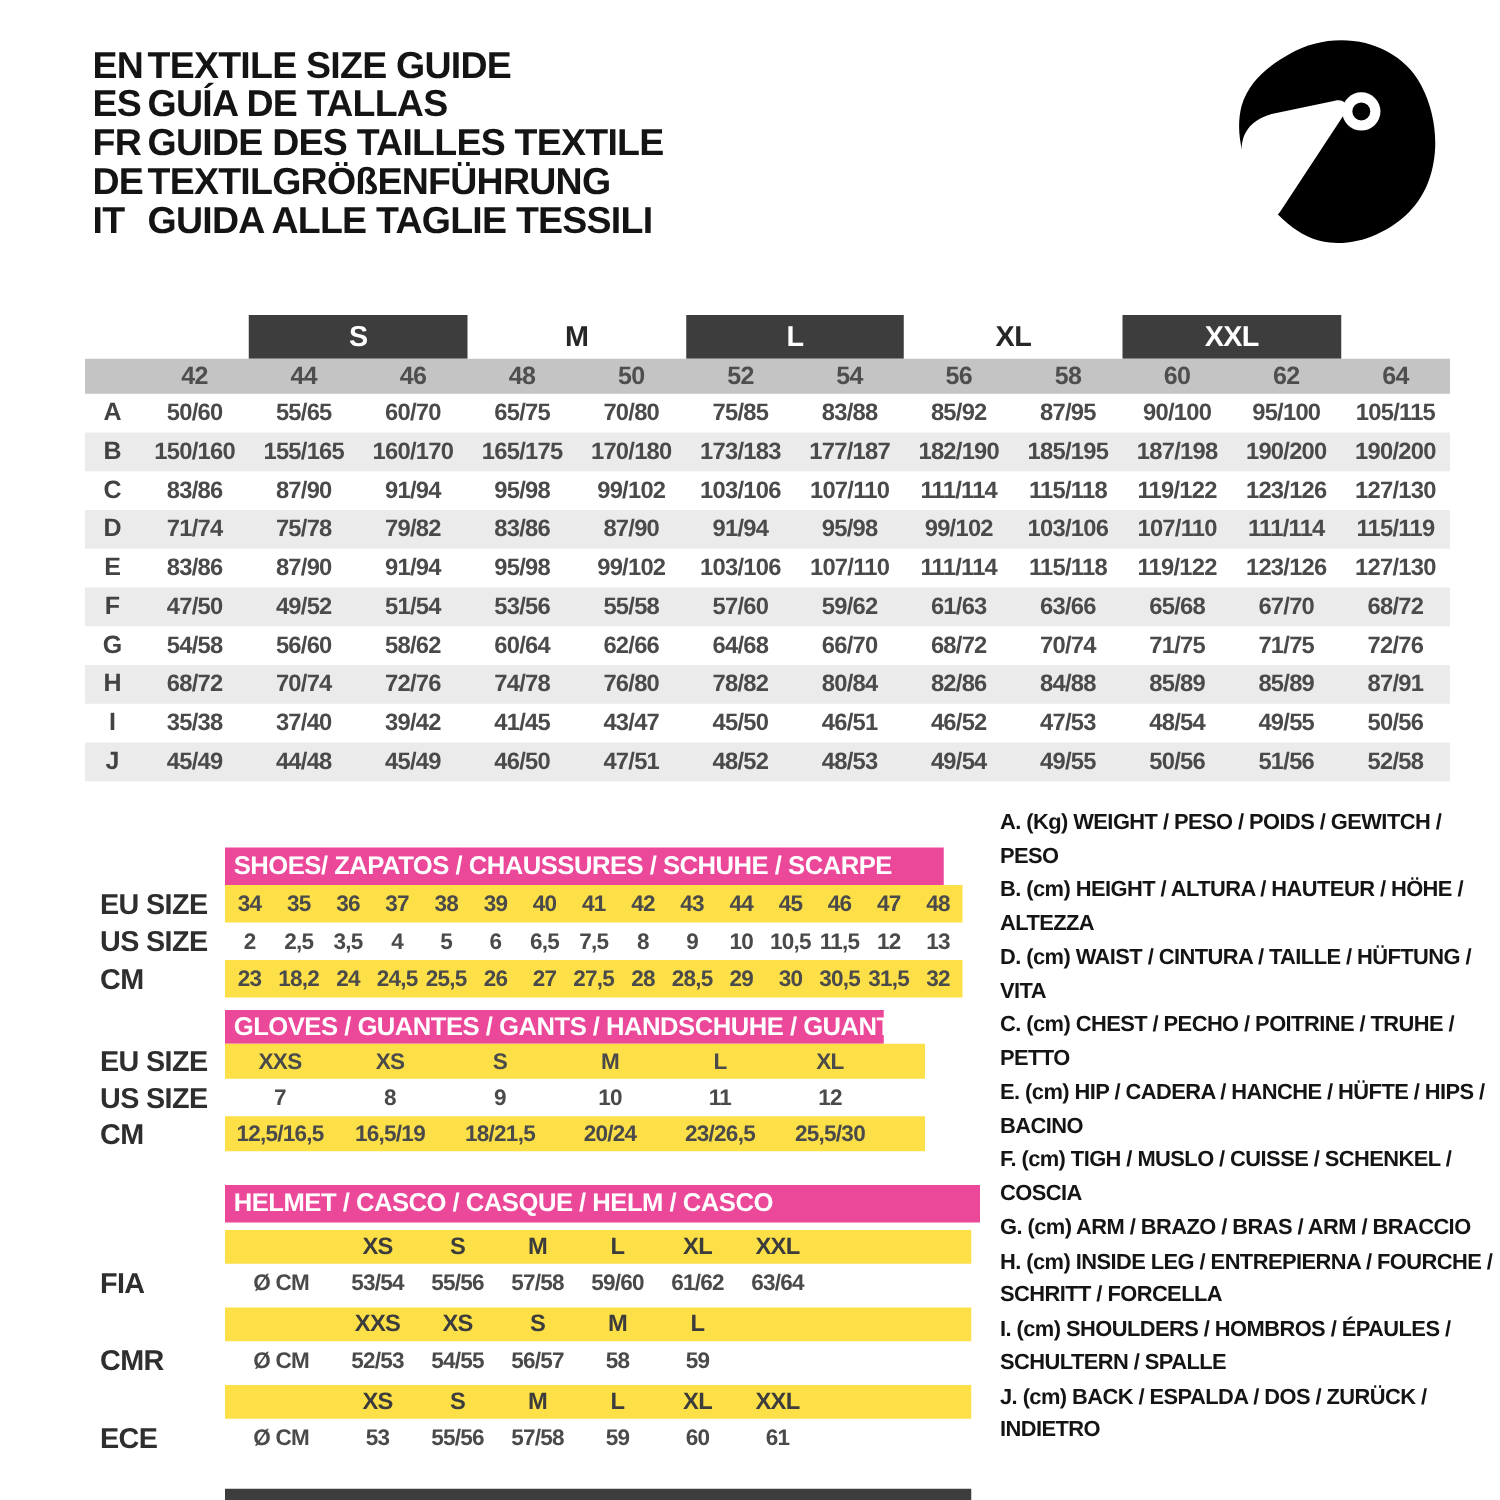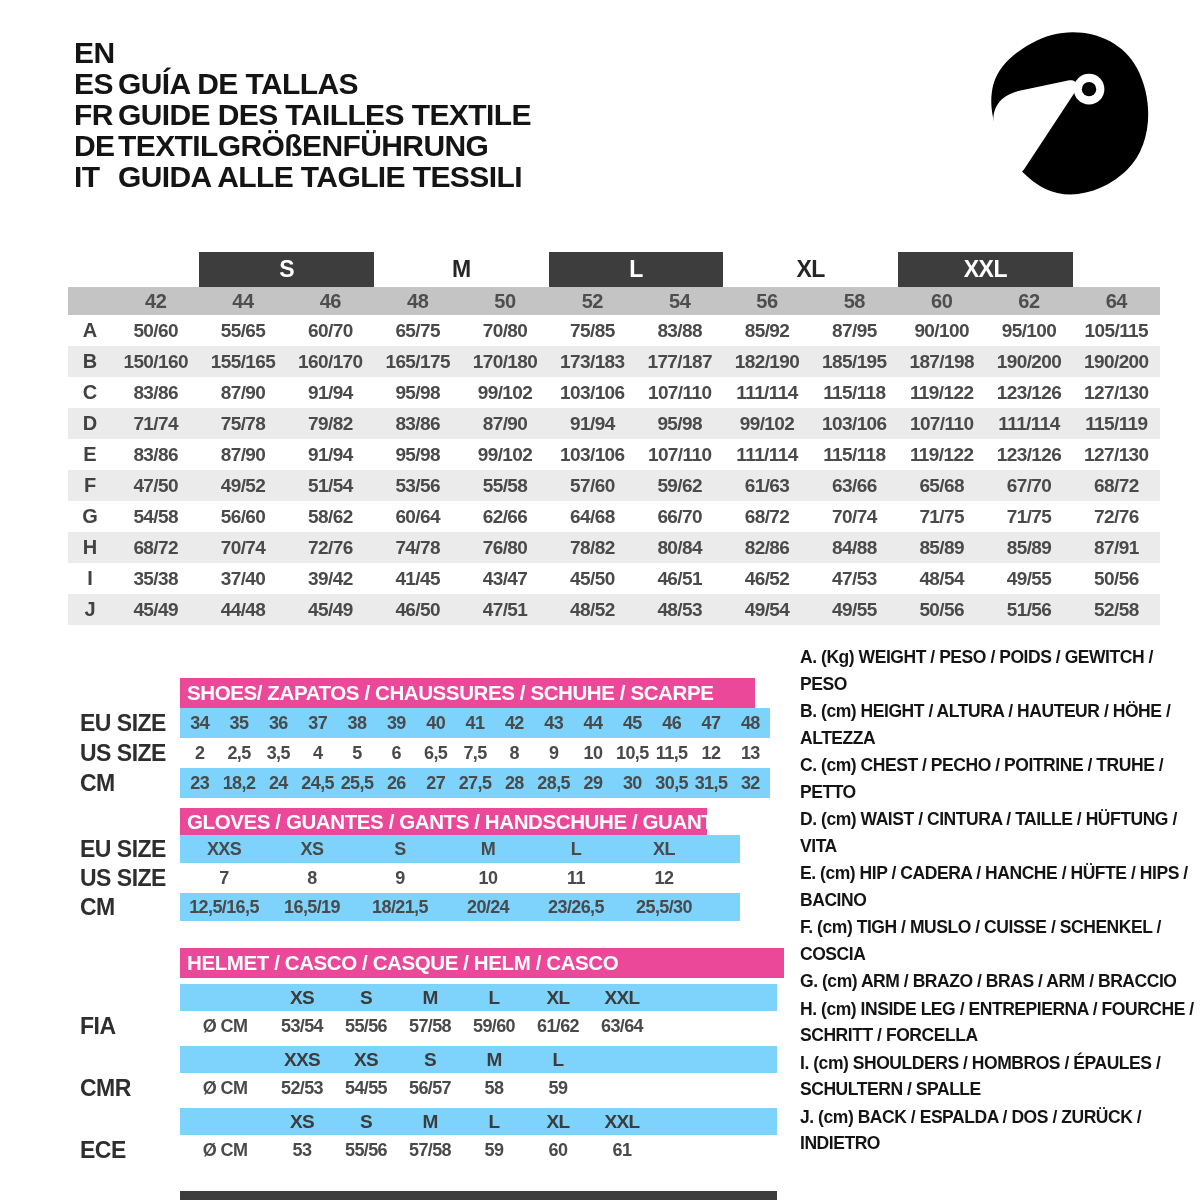--- a/index.html
+++ b/index.html
@@ -37,21 +37,21 @@
   .darkbar{background:#ec4899;color:#ffffff;display:flex;align-items:center;
            padding-left:7px;font-size:20.5px;letter-spacing:-0.4px;white-space:nowrap;}
   #shoes-title{margin-left:100px;width:568px;height:30px;}
   #gloves-title{margin-left:100px;width:520px;height:27px;}
   #helmet-title{margin-left:100px;width:597px;height:30px;margin-bottom:6px;}
   .section-row{display:flex;align-items:stretch;}
   .rlabel{width:100px;display:flex;align-items:center;font-size:23px;
           letter-spacing:-0.5px;color:#2e2e2e;white-space:nowrap;}
   .vals{display:grid;align-items:center;text-align:center;font-size:18px;
         letter-spacing:-0.6px;color:#4a4a4a;white-space:nowrap;}
-  .stripe{background:#7dd3fc;}
+  .stripe{background:#fde047;}
   .svals{width:590px;grid-template-columns:repeat(15,1fr);}
   .gvals{width:560px;grid-template-columns:repeat(6,88px);}
   .hvals{width:597px;grid-template-columns:90px repeat(6,64px);}
   #shoes-section .section-row{height:30px;}
   #gloves-section .section-row{height:28px;}
   #gloves-section .section-row.vrow{height:30px;}
   #helmet-section .section-row{height:27px;}
   #helmet-section .section-row.vrow{height:31px;margin-bottom:4px;}
   .hsize{font-size:19px;color:#3c3c3c;}
 
@@ -64,20 +64,21 @@
   #cutoff-bar{left:180px;top:1191px;width:597px;height:9px;background:#3d3d3d;}
 </style>
 </head>
 <body>
 
 <div id="canvas">
 
   <div id="lang-block" class="abs">
       <div class="lang-row">
         <div>EN</div>
+        <div>TEXTILE SIZE GUIDE</div>
       </div>
       <div class="lang-row">
         <div>ES</div>
         <div>GUÍA DE TALLAS</div>
       </div>
       <div class="lang-row">
         <div>FR</div>
         <div>GUIDE DES TAILLES TEXTILE</div>
       </div>
       <div class="lang-row">
@@ -449,22 +450,22 @@
           <div>59</div>
           <div>60</div>
           <div>61</div>
         </div>
       </div>
     </div>
 
   <div id="legend" class="abs">
       <div class="legend-item">A. (Kg) WEIGHT / PESO / POIDS / GEWITCH / PESO</div>
       <div class="legend-item">B. (cm) HEIGHT / ALTURA / HAUTEUR / HÖHE / ALTEZZA</div>
+      <div class="legend-item">D. (cm) WAIST / CINTURA / TAILLE / HÜFTUNG / VITA</div>
       <div class="legend-item">C. (cm) CHEST / PECHO / POITRINE / TRUHE / PETTO</div>
-      <div class="legend-item">D. (cm) WAIST / CINTURA / TAILLE / HÜFTUNG / VITA</div>
       <div class="legend-item">E. (cm) HIP / CADERA / HANCHE / HÜFTE / HIPS /  BACINO</div>
       <div class="legend-item">F. (cm) TIGH / MUSLO / CUISSE / SCHENKEL / COSCIA</div>
       <div class="legend-item">G. (cm) ARM  / BRAZO / BRAS / ARM / BRACCIO</div>
       <div class="legend-item">H. (cm) INSIDE LEG / ENTREPIERNA / FOURCHE / SCHRITT / FORCELLA</div>
       <div class="legend-item">I. (cm) SHOULDERS / HOMBROS / ÉPAULES / SCHULTERN / SPALLE</div>
       <div class="legend-item">J. (cm) BACK / ESPALDA / DOS / ZURÜCK / INDIETRO</div>
     </div>
 
   <div id="cutoff-bar" class="abs"></div>
 </div>

